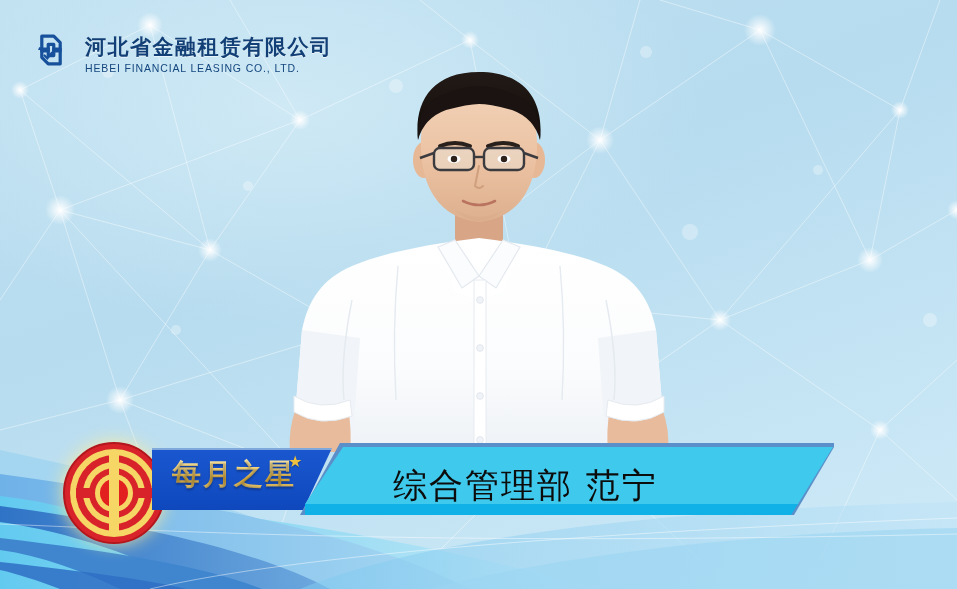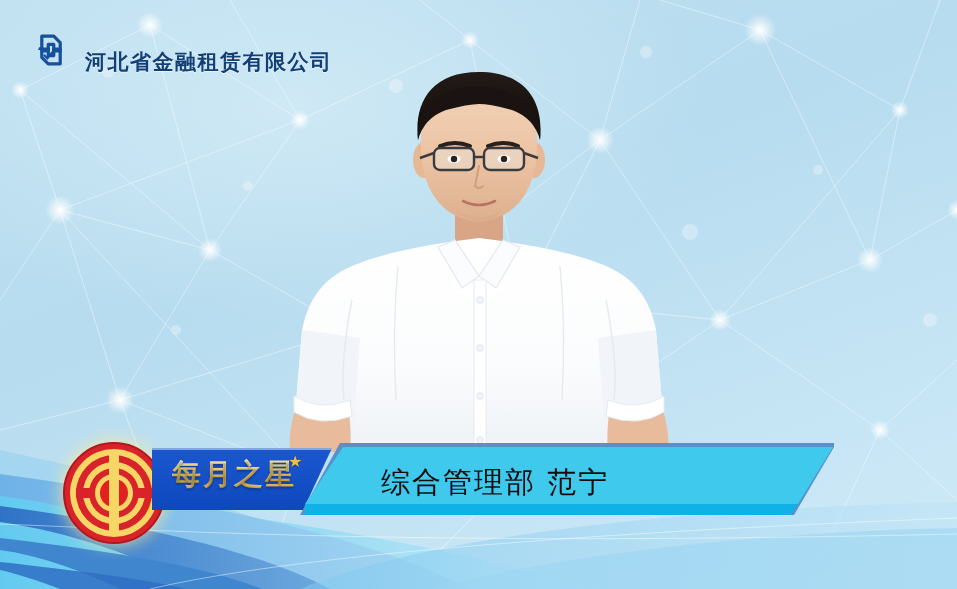--- a/index.html
+++ b/index.html
@@ -127,23 +127,23 @@
     position: absolute;
     left: 305px;
     top: 504px;
     width: 528px;
     height: 11px;
     background: #0fb1e6;
     clip-path: polygon(0 0, 493px 0, 486px 100%, 0 100%);
   }
   .name-text {
     position: absolute;
-    left: 381px;
+    left: 393px;
     top: 463px;
-    font-size: 29px;
+    font-size: 34px;
     color: #0c0c0c;
     letter-spacing: 2px;
     font-family: "DejaVu Sans", "Liberation Sans", sans-serif;
     white-space: nowrap;
   }
 
   
   .waves { position: absolute; left: 0; bottom: 0; width: 957px; height: 175px; }
 </style>
 </head>
@@ -216,20 +216,21 @@
     <svg class="logo-mark" viewBox="0 0 100 100">
       <g fill="none" stroke="#17509b" stroke-width="7" stroke-linejoin="round">
         <path d="M30 20 L56 20 L70 34 L70 52 L56 52 L56 38 L44 38 L44 52 L30 52 Z"></path>
         <path d="M70 80 L44 80 L30 66 L30 48 L44 48 L44 62 L56 62 L56 48 L70 48 Z"></path>
       </g>
       <path d="M24 44 L22 50 L30 50 L30 44 Z" fill="#17509b"></path>
       <path d="M36 62 L42 68 L52 56" fill="none" stroke="#17509b" stroke-width="5" stroke-linecap="round"></path>
     </svg>
     <div class="logo-text">
       <div class="logo-cn">河北省金融租赁有限公司</div>
+      <div class="logo-en">HEBEI FINANCIAL LEASING CO., LTD.</div>
     </div>
   </div>
 
   <svg class="person" viewBox="0 0 957 589">
     <defs>
       <linearGradient id="skin" x1="0" y1="0" x2="0" y2="1">
         <stop offset="0%" stop-color="#f3d4b9"></stop>
         <stop offset="55%" stop-color="#ecc3a4"></stop>
         <stop offset="100%" stop-color="#ddb08e"></stop>
       </linearGradient>

